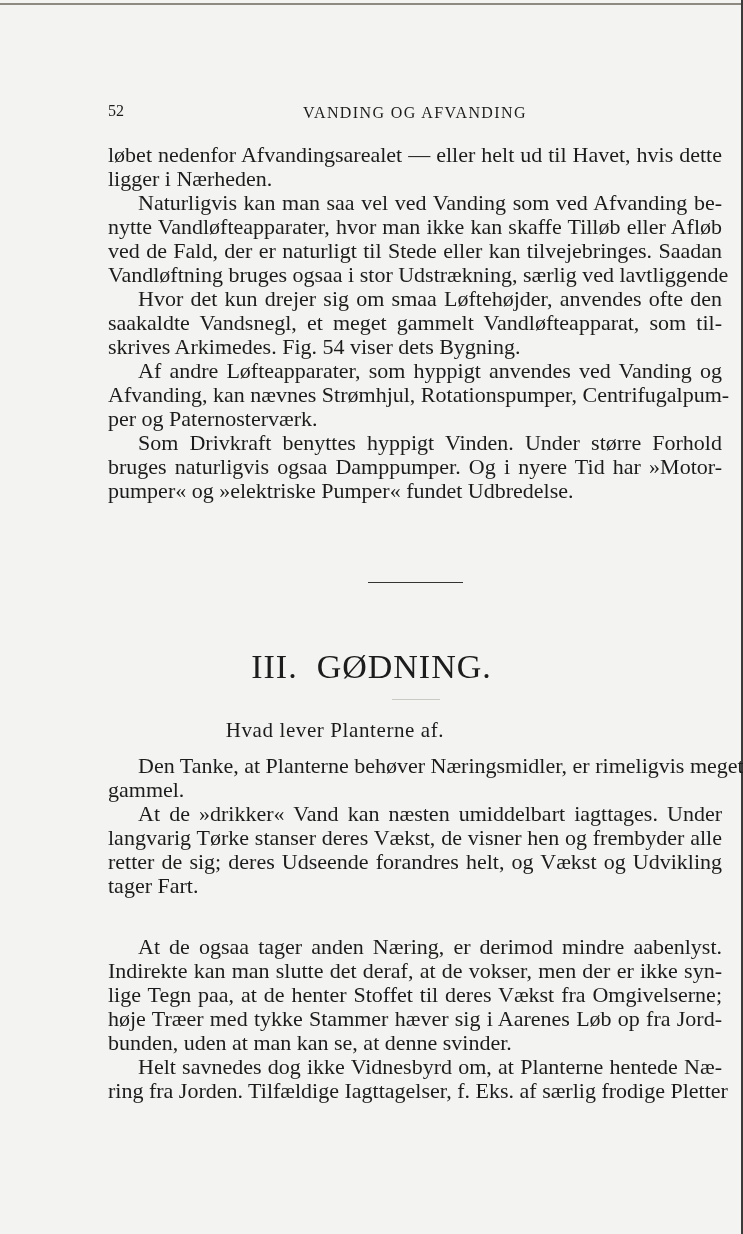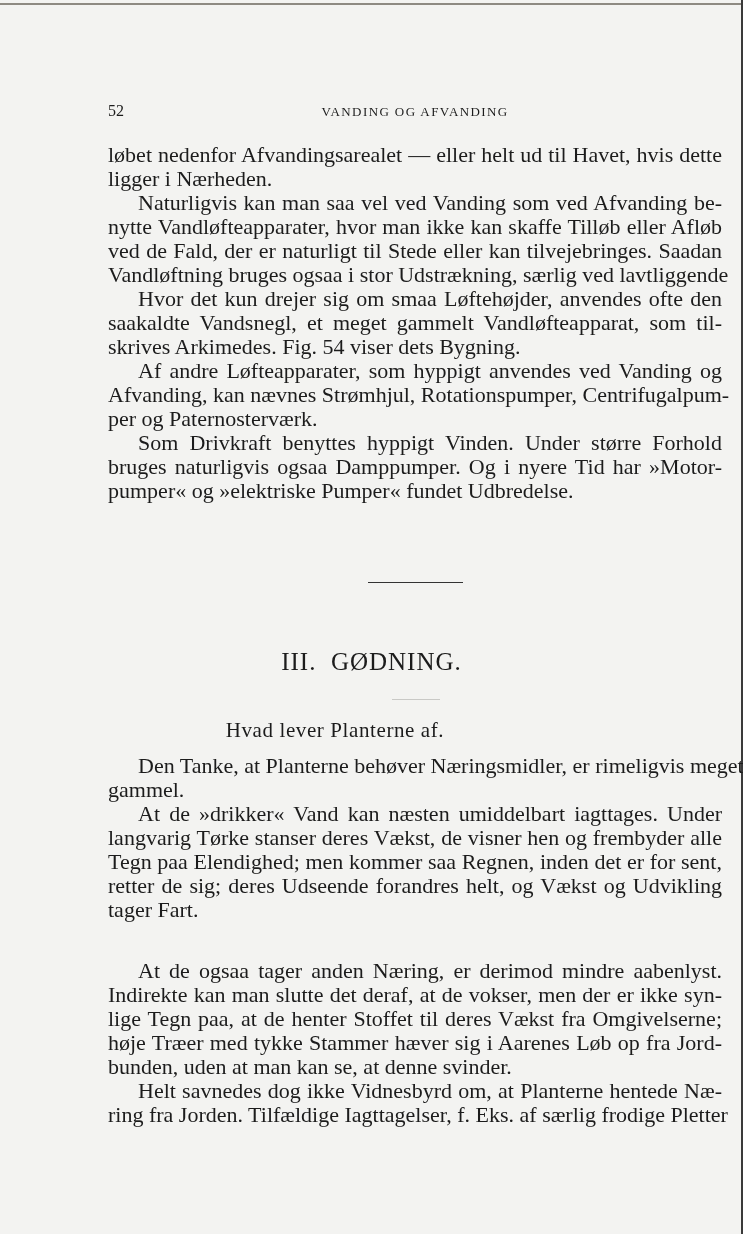--- a/index.html
+++ b/index.html
@@ -19,35 +19,35 @@
       background: #3a3a3a;
     }
     .running-head {
       position: absolute; left: 108px; top: 102px; width: 614px; height: 22px;
     }
     .page-number {
       position: absolute; left: 0; top: 0; font-size: 16px;
     }
     .running-title {
       position: absolute; left: 0; right: 0; top: 2px; text-align: center;
-      font-size: 13px; letter-spacing: 1.4px;
+      font-size: 16px; letter-spacing: 1.4px;
     }
     .block {
       position: absolute; left: 108px; width: 614px;
       font-size: 22px; line-height: 24px;
     }
     .line { display: block; white-space: nowrap; text-align: justify; text-align-last: justify; }
     .line.last { text-align-last: left; }
     .rule {
       position: absolute; left: 368px; top: 582px; width: 95px; height: 1px;
       background: #333;
     }
     .chapter-title {
       position: absolute; left: 0; width: 743px; top: 648px; text-align: center;
-      font-size: 25px; letter-spacing: 1px;
+      font-size: 34px; letter-spacing: 1px;
     }
     .small-rule {
       position: absolute; left: 392px; top: 699px; width: 48px; height: 1px;
       background: #c9c9c6;
     }
     .section-title {
       position: absolute; left: 0; width: 670px; top: 718px; text-align: center;
       font-size: 21px; letter-spacing: 0.6px;
     }
   </style>
@@ -84,21 +84,20 @@
 
 <div class="chapter-title" style="white-space:pre;">III.  GØDNING.</div>
 <div class="small-rule"></div>
 <div class="section-title">Hvad lever Planterne af.</div>
 
 <div class="block" style="top:754px;">
   <span class="line" style="padding-left:30px;">Den Tanke, at Planterne behøver Næringsmidler, er rimeligvis meget</span>
   <span class="line last">gammel.</span>
   <span class="line" style="padding-left:30px;">At de »drikker« Vand kan næsten umiddelbart iagttages. Under</span>
   <span class="line">langvarig Tørke stanser deres Vækst, de visner hen og frembyder alle</span>
-  <span class="line">Tegn paa Elendighed; men kommer saa Regnen, inden det er for sent,</span>
   <span class="line">retter de sig; deres Udseende forandres helt, og Vækst og Udvikling</span>
   <span class="line last">tager Fart.</span>
   <span class="line" style="padding-left:30px;margin-top:37px;">At de ogsaa tager anden Næring, er derimod mindre aabenlyst.</span>
   <span class="line">Indirekte kan man slutte det deraf, at de vokser, men der er ikke syn-</span>
   <span class="line">lige Tegn paa, at de henter Stoffet til deres Vækst fra Omgivelserne;</span>
   <span class="line">høje Træer med tykke Stammer hæver sig i Aarenes Løb op fra Jord-</span>
   <span class="line last">bunden, uden at man kan se, at denne svinder.</span>
   <span class="line" style="padding-left:30px;">Helt savnedes dog ikke Vidnesbyrd om, at Planterne hentede Næ-</span>
   <span class="line">ring fra Jorden. Tilfældige Iagttagelser, f. Eks. af særlig frodige Pletter</span>
 </div>

